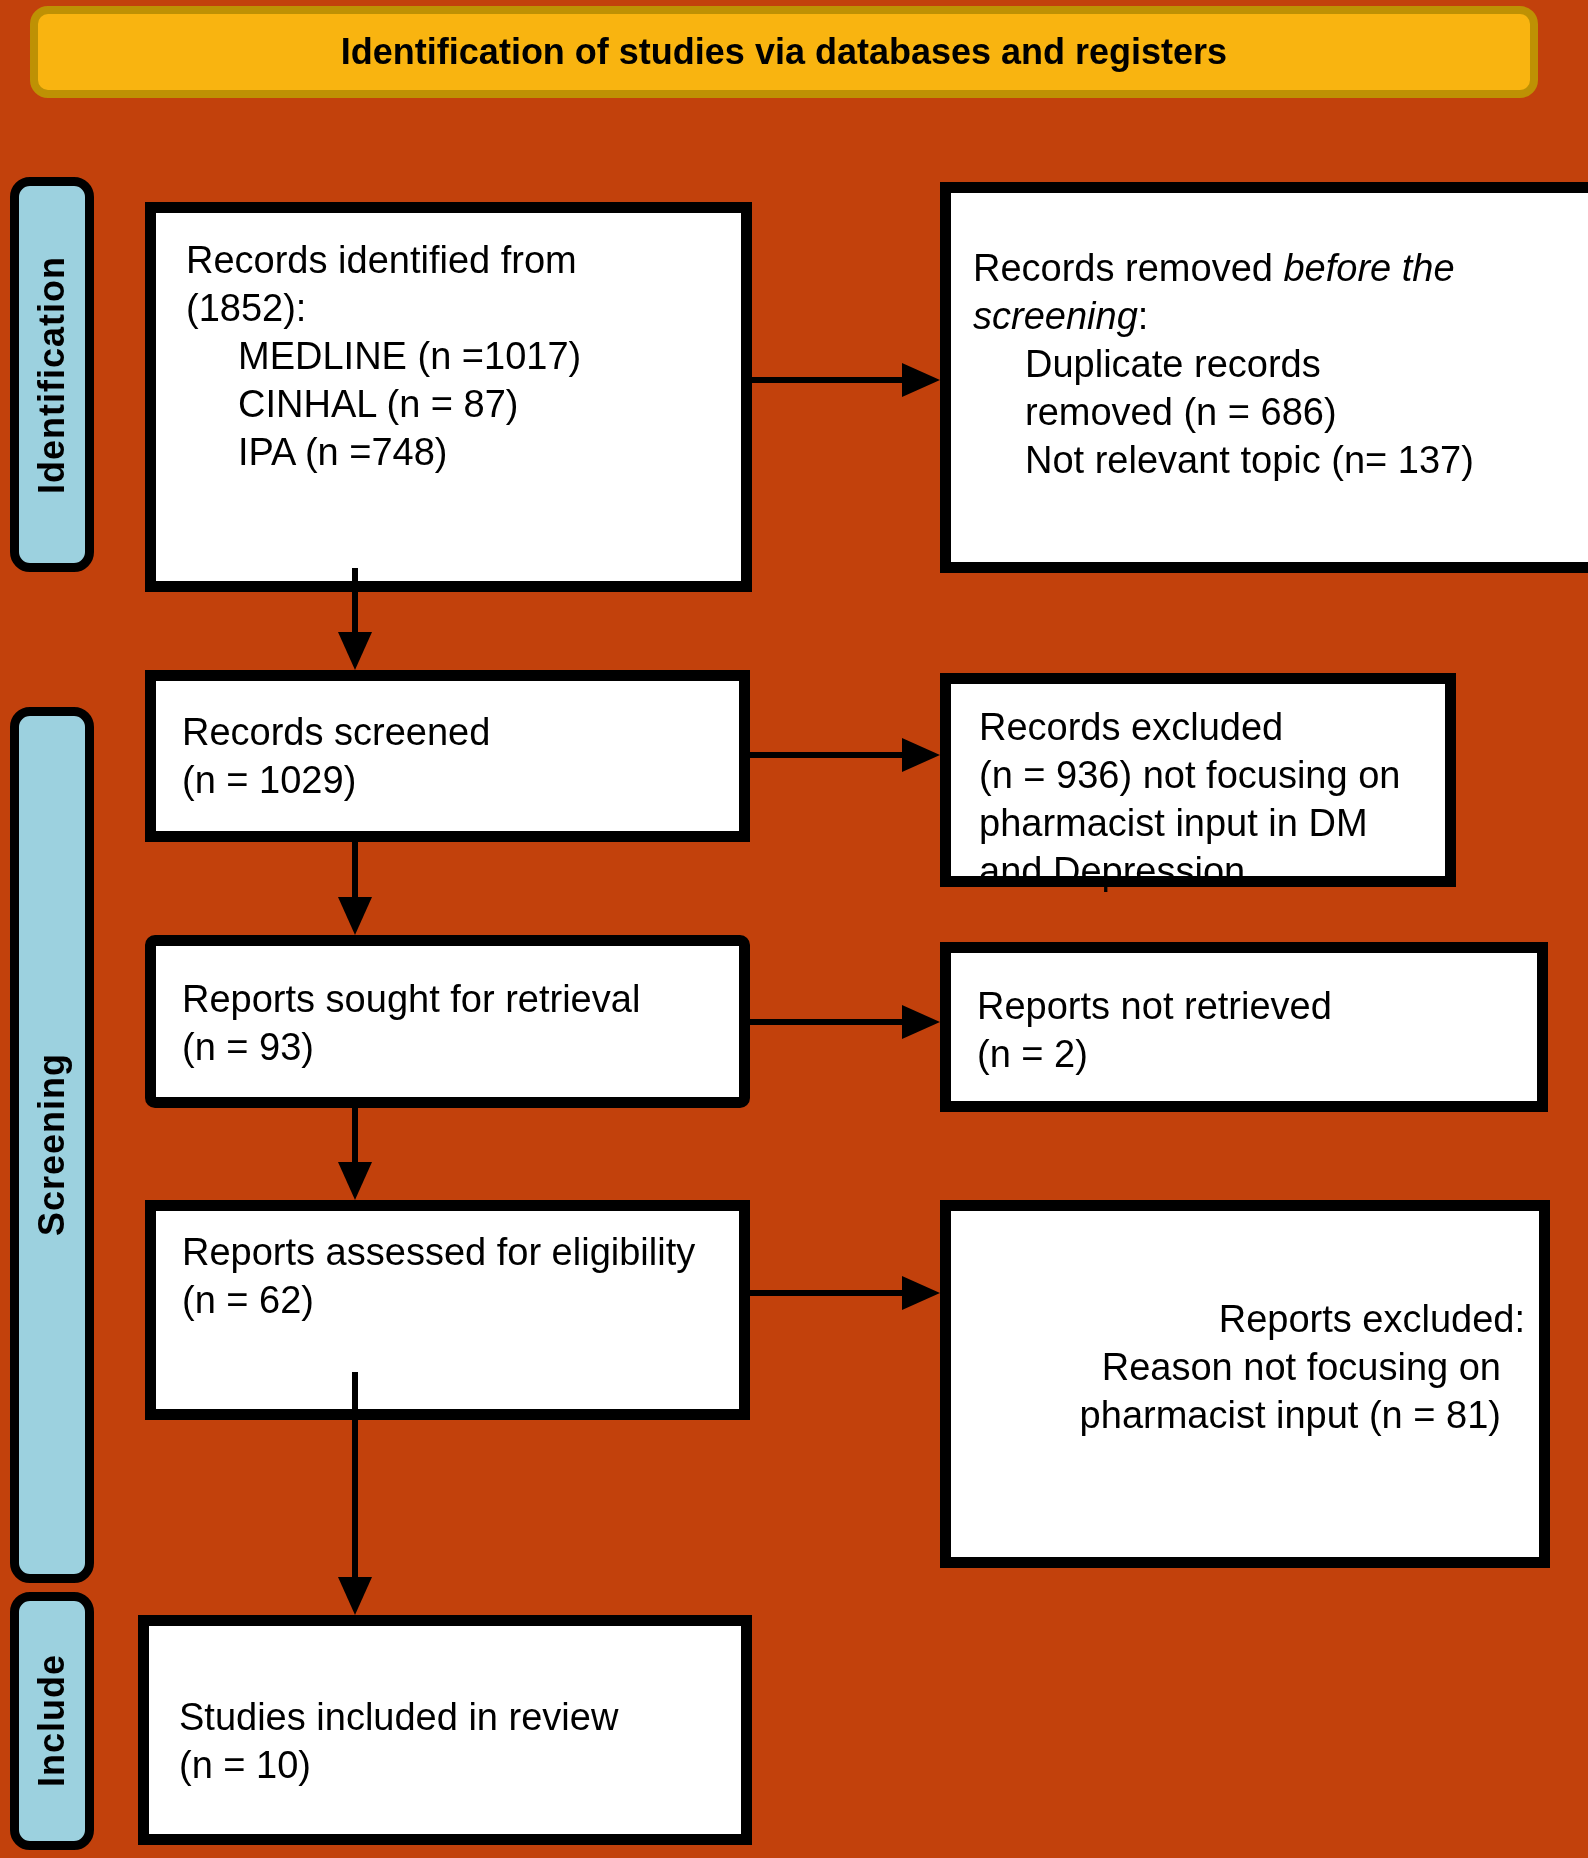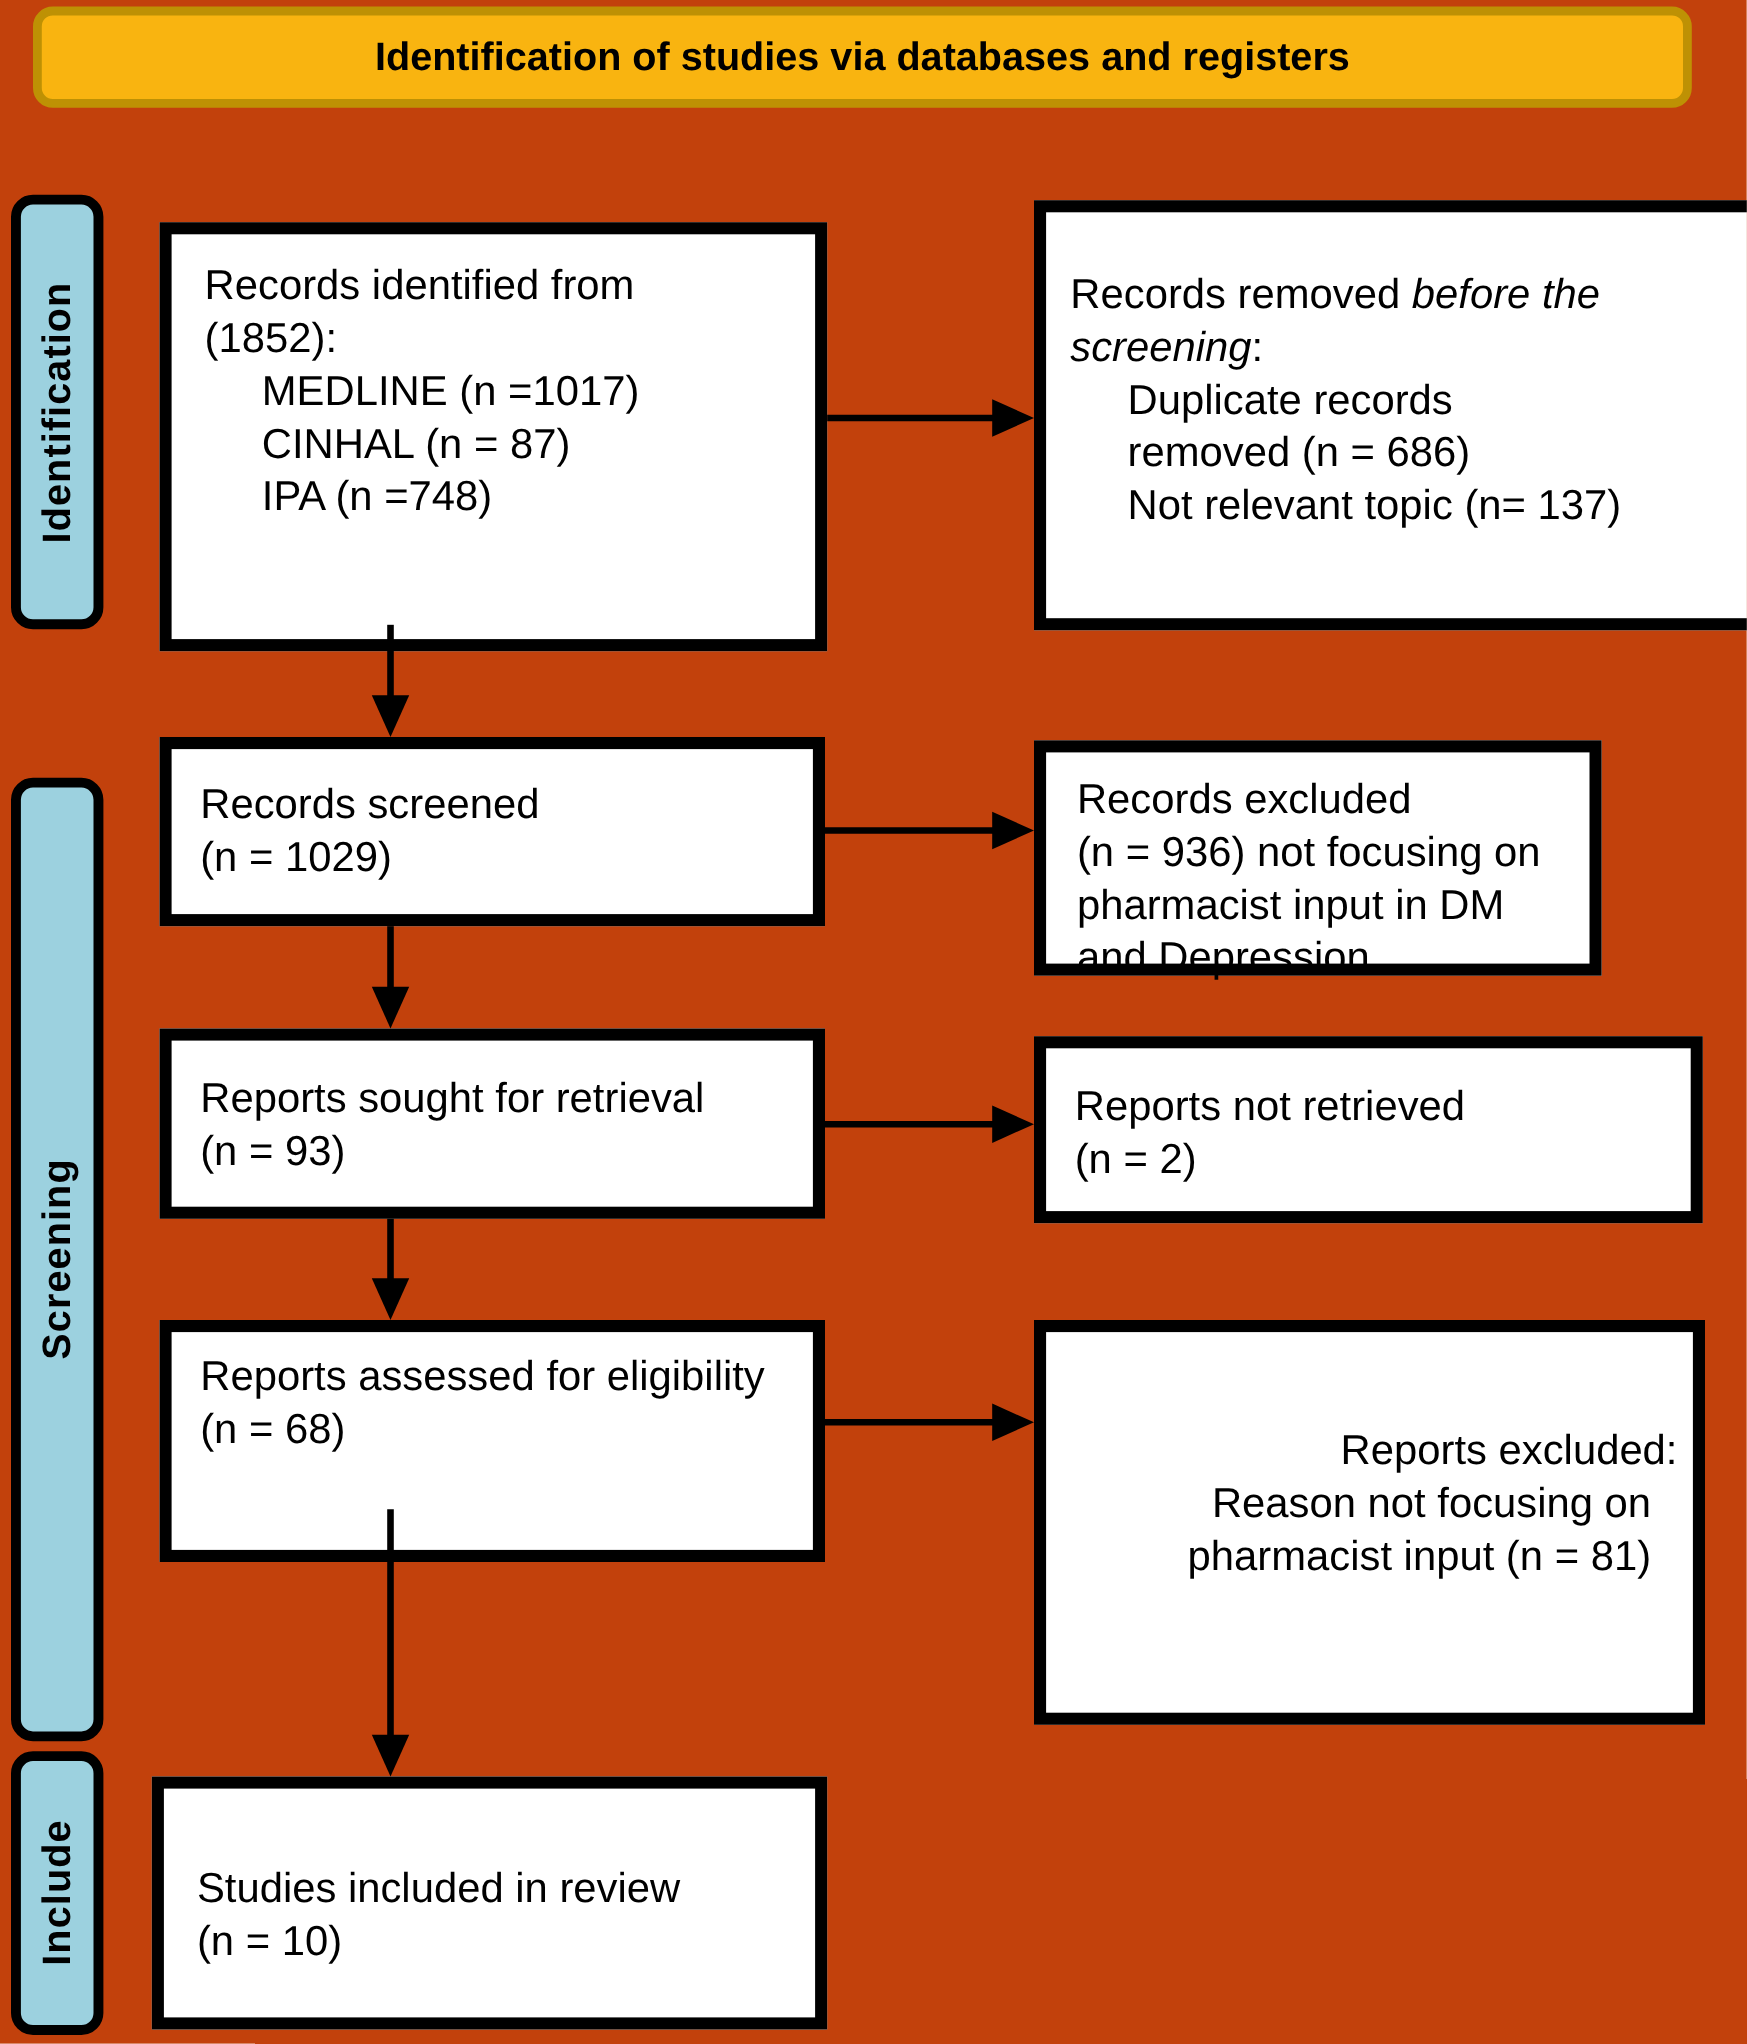--- a/index.html
+++ b/index.html
@@ -39,21 +39,21 @@
   .fbox{
     position:absolute;
     background:#fff;
     border:11px solid #000;
     font-size:38px;line-height:1.26;
   }
   .box-l1{left:145px;top:178px;width:607px;height:390px;padding:24px 14px 0 30px;margin-top:24px;}
   .box-r1{left:940px;top:182px;width:694px;height:391px;padding:52px 14px 1px 22px;}
   .box-l2{left:145px;top:670px;width:605px;height:172px;padding:28px 14px 0 26px;}
   .box-r2{left:940px;top:673px;width:516px;height:214px;padding:20px 14px 0 28px;}
-  .box-l3{left:145px;top:935px;width:605px;height:173px;padding:30px 14px 0 26px;}
+  .box-l3{left:145px;top:935px;width:605px;height:173px;padding:30px 14px 0 26px;border-radius:10px;}
   .box-r3{left:940px;top:942px;width:608px;height:170px;padding:30px 14px 0 26px;}
   .box-l4{left:145px;top:1200px;width:605px;height:220px;padding:18px 14px 0 26px;}
   .box-r4{left:940px;top:1200px;width:610px;height:368px;padding:85px 14px 0 28px;text-align:right;}
   .box-l5{left:138px;top:1615px;width:614px;height:230px;padding:68px 14px 0 30px;}
   .indent{margin-left:52px;}
   .w450{max-width:450px;}
   .w470{max-width:470px;}
   .arrow-layer{
     position:absolute;left:0;top:0;width:1588px;height:1858px;
     pointer-events:none;
@@ -109,21 +109,21 @@
     <div>(n = 93)</div>
   </div>
 
   <div class="fbox box-r3">
     <div>Reports not retrieved</div>
     <div>(n = 2)</div>
   </div>
 
   <div class="fbox box-l4">
     <div>Reports assessed for eligibility</div>
-    <div>(n = 68)</div>
+    <div>(n = 62)</div>
   </div>
 
   <div class="fbox box-r4">
     <div>Reports excluded:</div>
     <div class="indent w470">Reason not focusing on pharmacist input (n = 81)</div>
   </div>
 
   <div class="fbox box-l5">
     <div>Studies included in review</div>
     <div>(n = 10)</div>

